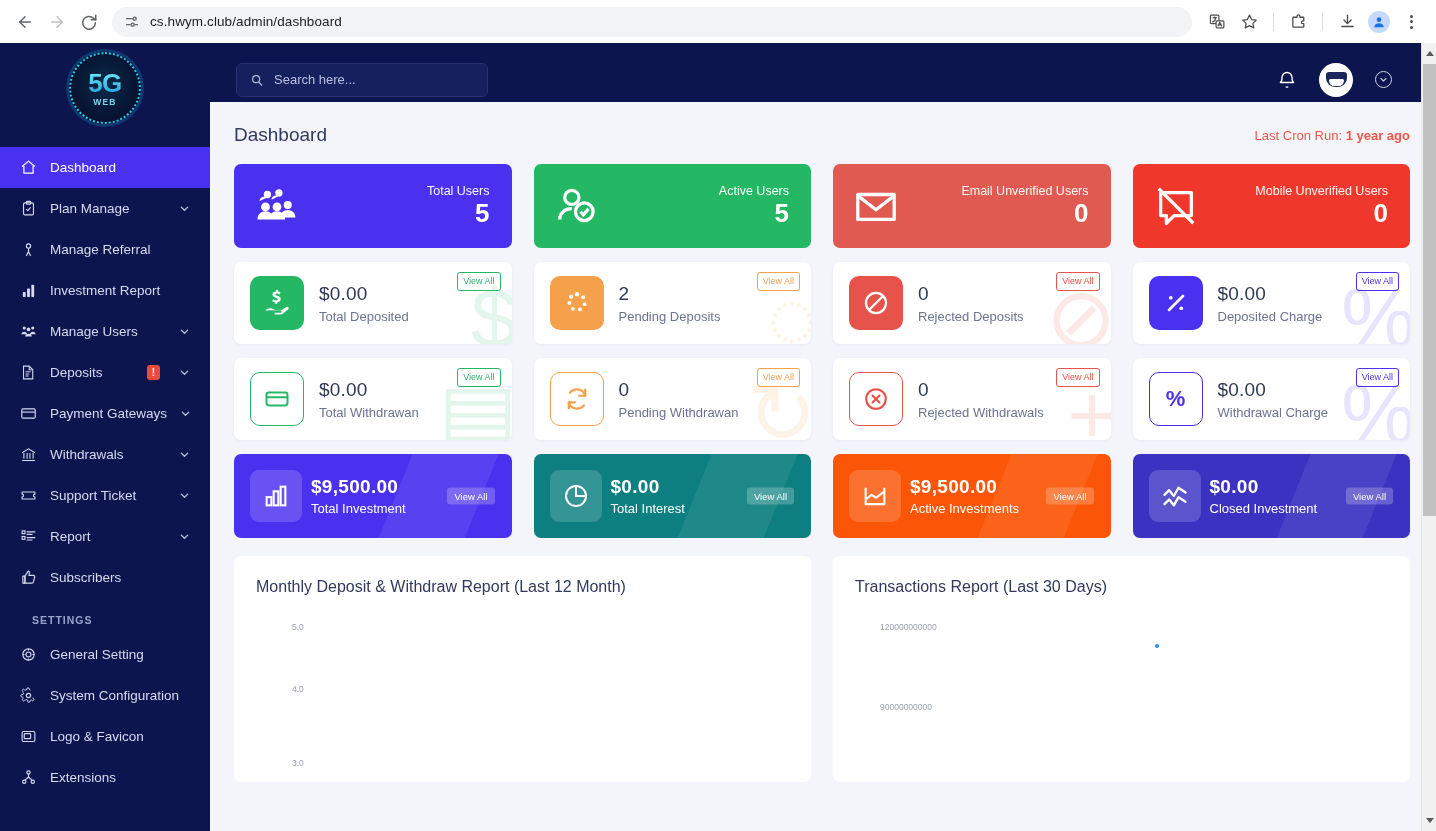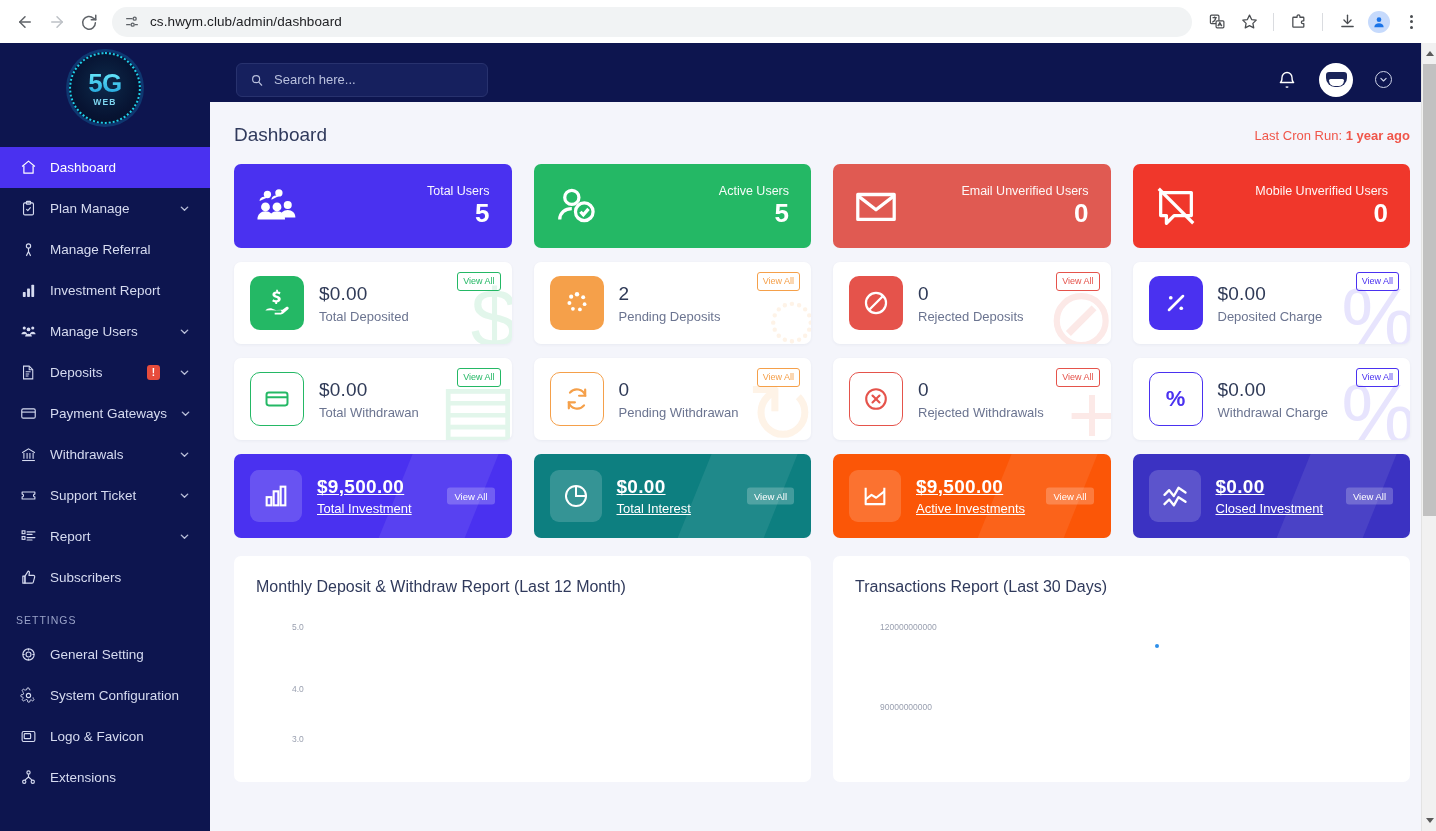--- a/index.html
+++ b/index.html
@@ -78,22 +78,22 @@
   .nav-item.active { background: #4a31f0; color: #ffffff; }
   .nav-item .ic { width: 17px; height: 17px; flex: none; display: flex; align-items: center; justify-content: center; }
   .nav-item .ic svg { width: 17px; height: 17px; }
   .nav-item .label { flex: 1; white-space: nowrap; }
   .nav-item .chev { width: 11px; height: 11px; flex: none; opacity: .85; }
   .nav-item .badge {
     background: #e74c3c; color: #fff; font-size: 10px; font-weight: bold;
     border-radius: 3px; padding: 1px 5px; line-height: 1.3; margin-right: 6px;
   }
   .nav-section {
-    color: #9aa3c9; font-size: 10.5px; font-weight: normal; letter-spacing: 1px;
-    padding: 16px 16px 8px; text-transform: uppercase;
+    color: #9aa3c9; font-size: 10.5px; font-weight: bold; letter-spacing: 1px;
+    padding: 16px 32px 8px; text-transform: uppercase;
   }
 
   
   .main { flex: 1; height: 788px; overflow: hidden; position: relative; background: #f4f5fb; }
   .topbar {
     height: 59px; background: #0d154f; display: flex; align-items: center;
     padding: 14px 44px 0 26px; gap: 16px;
   }
   .search-box {
     width: 252px; height: 34px; border-radius: 6px; background: #16205e;
@@ -172,21 +172,21 @@
   .stat-grad {
     height: 84px; border-radius: 7px; display: flex; align-items: center;
     padding: 0 16px; color: #fff; position: relative; overflow: hidden;
   }
   .stat-grad .sq2 {
     width: 52px; height: 52px; border-radius: 9px; flex: none;
     background: rgba(255,255,255,.17); display: flex; align-items: center;
     justify-content: center;
   }
   .stat-grad .sq2 svg { width: 28px; height: 28px; }
-  .stat-grad .body { margin-left: 15px; text-decoration: underline; }
+  .stat-grad .body { margin-left: 9px; }
   .stat-grad .val { font-size: 19px; font-weight: bold; letter-spacing: .3px; }
   .stat-grad .cap { font-size: 13px; margin-top: 3px; }
   .view-chip {
     position: absolute; right: 17px; top: 50%; transform: translateY(-50%);
     background: rgba(255,255,255,.22); color: #fff; font-size: 9.5px;
     padding: 3px 7px; border-radius: 3px;
   }
   .slash {
     position: absolute; top: -24px; right: 34px; width: 86px; height: 150px;
     background: rgba(255,255,255,.08); transform: skewX(-22deg);
@@ -775,21 +775,21 @@
           <span class="view-chip">View All</span>
         </div>
       </div>
 
       <div class="charts">
         <div class="panel">
           <h3>Monthly Deposit &amp; Withdraw Report (Last 12 Month)</h3>
           <div class="plot">
             <span class="ytick" style="top:4px">5.0</span>
             <span class="ytick" style="top:66px">4.0</span>
-            <span class="ytick" style="top:116px">3.0</span>
+            <span class="ytick" style="top:140px">3.0</span>
           </div>
         </div>
 
         <div class="panel">
           <h3>Transactions Report (Last 30 Days)</h3>
           <div class="plot">
             <span class="ytick w" style="top:4px">120000000000</span>
             <span class="ytick w" style="top:84px">90000000000</span>
 
             <span class="dot" style="left:300px;top:26px"></span>

